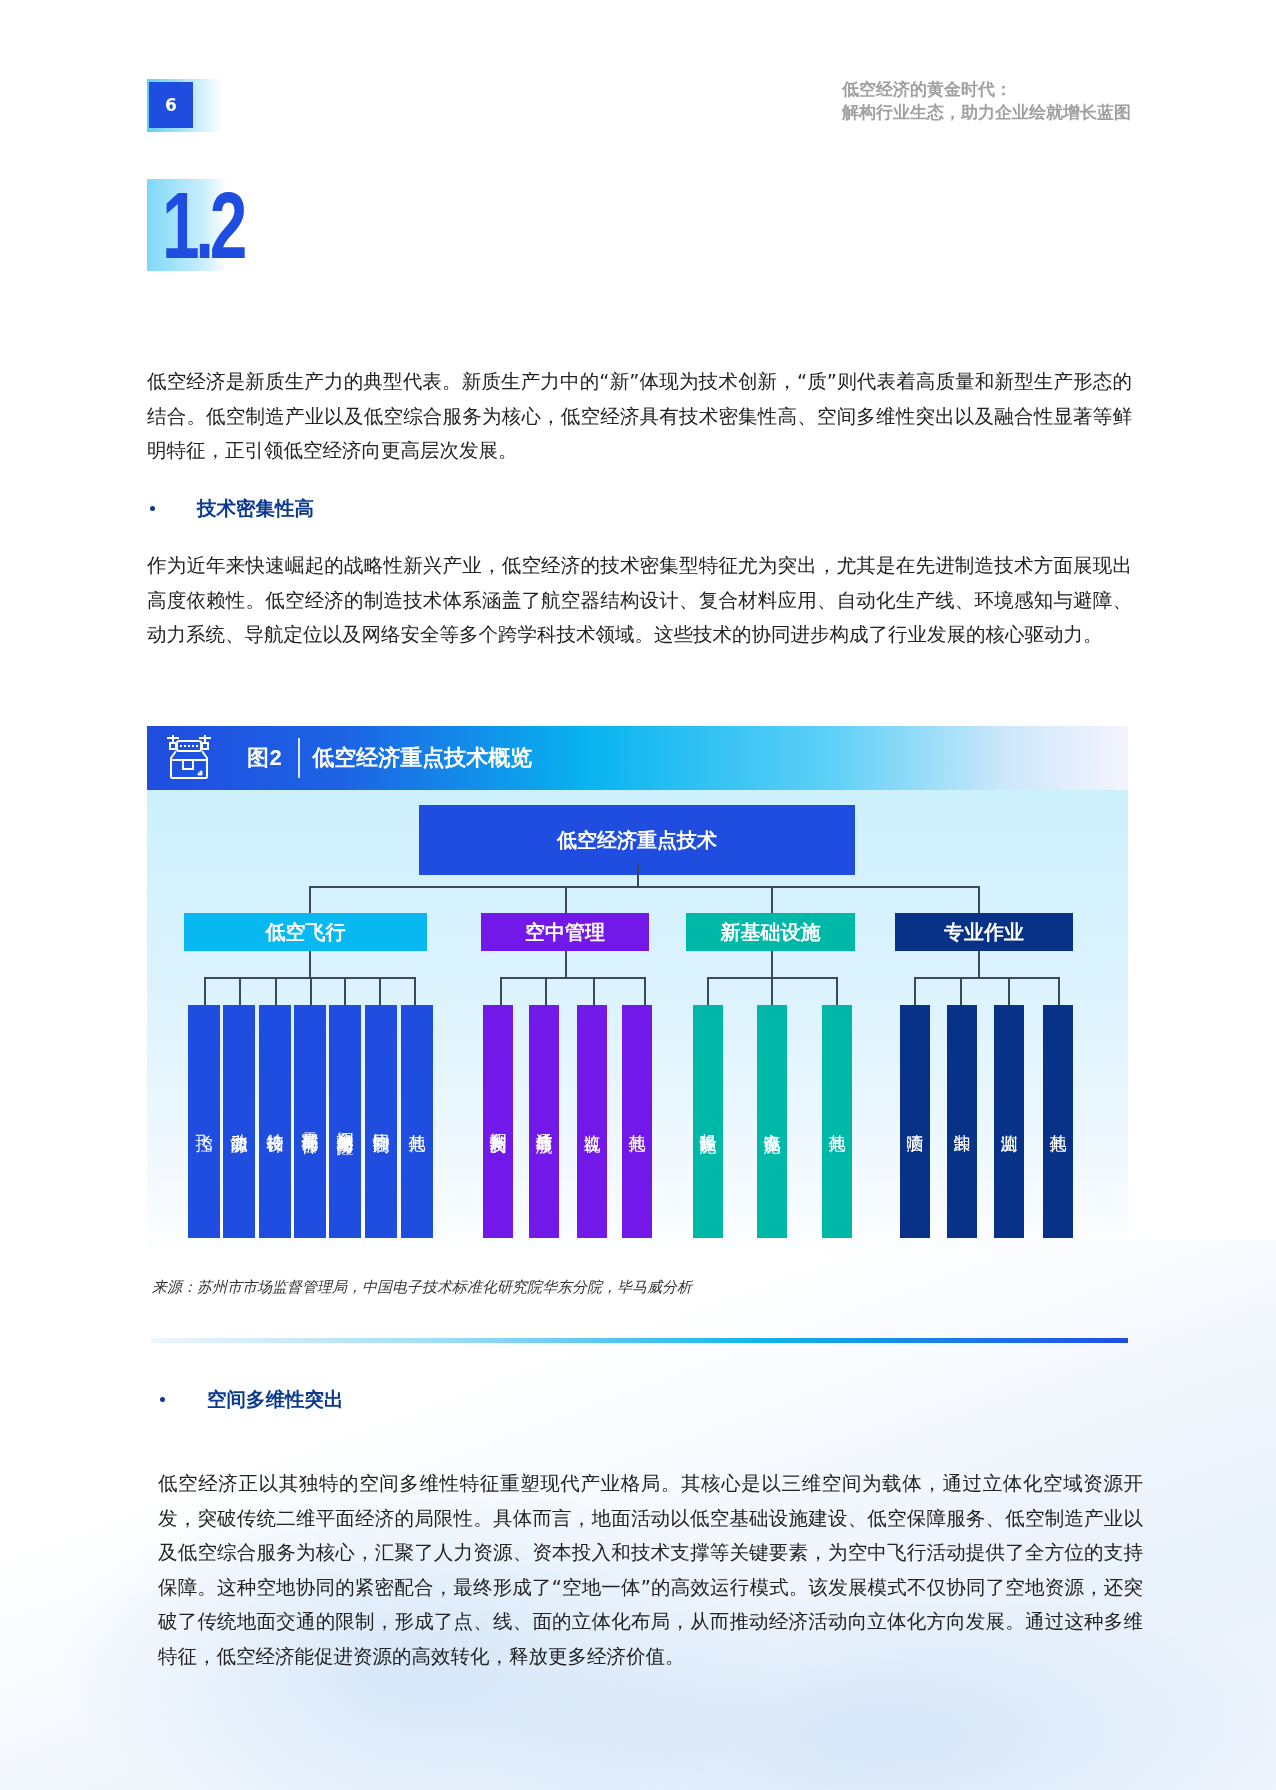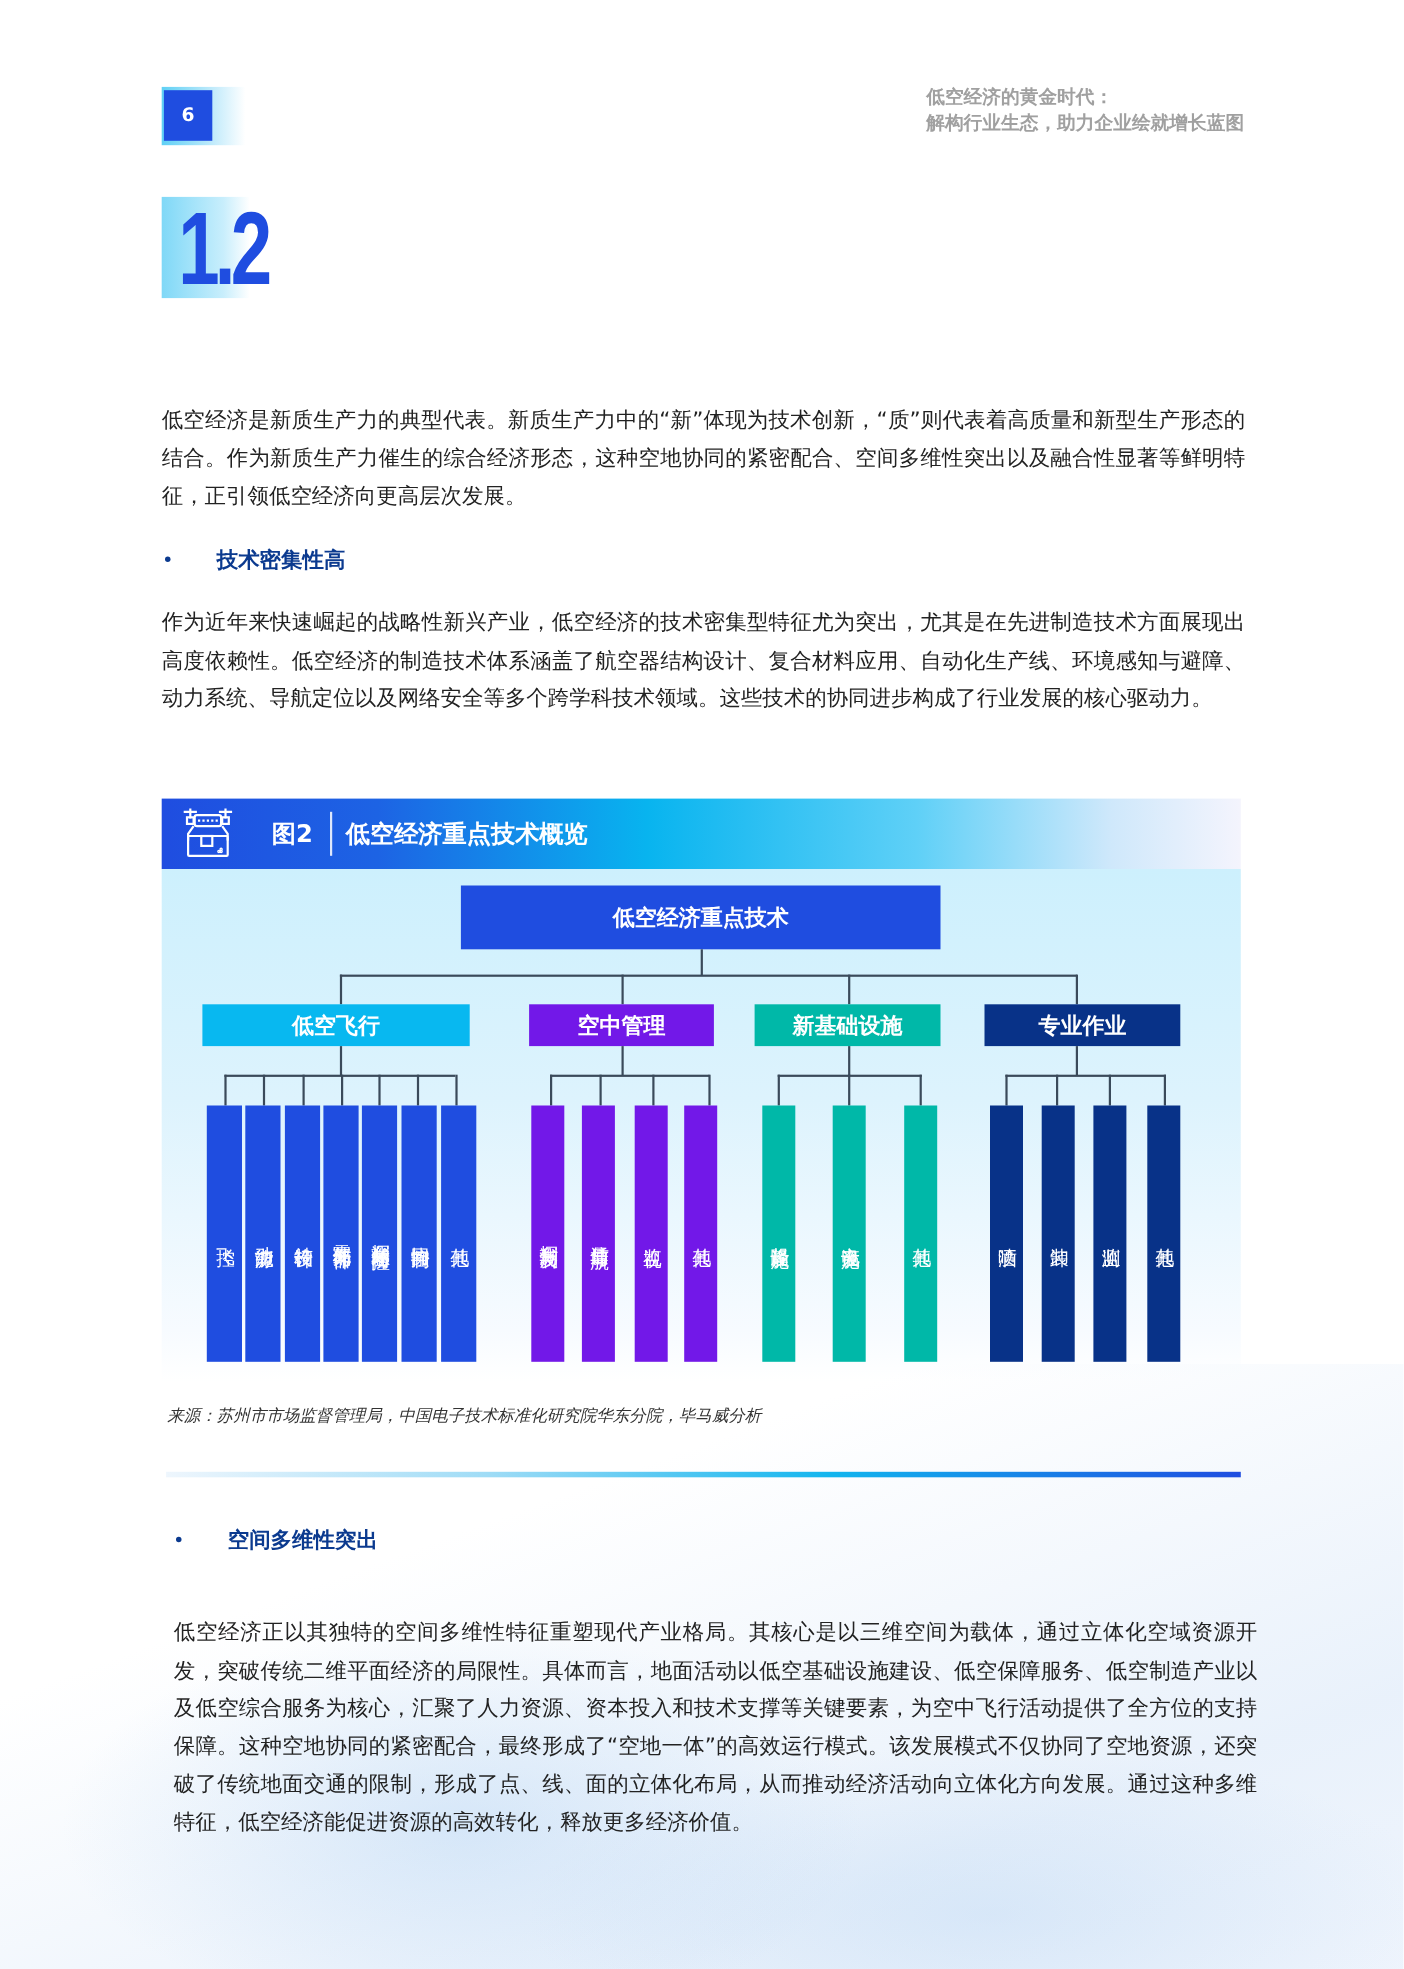--- a/index.html
+++ b/index.html
@@ -33,28 +33,28 @@
   .para { position: absolute; left: 147px; width: 985px; font-size: 19.5px; line-height: 34.5px; color: #222; text-align: justify; }
   .bullet { position: absolute; left: 147px; font-size: 19.5px; font-weight: bold; color: #0b3a8f; display: flex; align-items: center; gap: 20px; }
   .bullet .dot { width: 5px; height: 5px; background: #0b3a8f; border-radius: 50%; margin-right: 22px; margin-left: 3px; }
 
   
   .fig { position: absolute; left: 147px; top: 726px; width: 981px; height: 530px; }
   .fig-head { position: absolute; left: 0; top: 0; width: 981px; height: 64px;
     background: linear-gradient(90deg, #1f4de0 0%, #1d63e4 20%, #08b4ef 45%, #5fd0f7 70%, #cfe8fb 88%, #f4f4fd 100%);
     display: flex; align-items: center; }
   .fig-icon { width: 56px; height: 56px; margin-left: 14px; }
-  .fig-no { color: #fff; font-size: 22px; font-weight: bold; margin-left: 30px; }
+  .fig-no { color: #fff; font-size: 22px; font-weight: bold; margin-left: 30px; font-family: Liberation Mono, monospace; }
   .fig-sep { width: 2px; height: 40px; background: rgba(255,255,255,0.85); margin: 0 12px 0 16px; }
   .fig-title { color: #fff; font-size: 22px; font-weight: bold; }
   .fig-body { position: absolute; left: 0; top: 64px; width: 981px; height: 466px;
     background: linear-gradient(180deg, #cdf0fd 0%, #ddf3fd 45%, #f7fbff 90%, rgba(255,255,255,0) 100%); }
 
   .node { position: absolute; color: #fff; font-weight: bold; display: flex; align-items: center; justify-content: center; }
-  .root { left: 272px; top: 15px; width: 436px; height: 58px; background: #1f4de0; font-size: 20px; }
+  .root { left: 272px; top: 15px; width: 436px; height: 70px; background: #1f4de0; font-size: 20px; }
   .cat { top: 123px; height: 38px; font-size: 20px; }
   .line { position: absolute; background: #3a4a5a; }
   .leaf { position: absolute; top: 215px; height: 233px; color: #fff; font-size: 17px;
     display: flex; align-items: center; justify-content: center; }
   .leaf span { writing-mode: vertical-rl; text-orientation: upright; letter-spacing: 1px; line-height: 1; }
 
   .source { position: absolute; left: 152px; top: 1278px; font-size: 15px; font-style: italic; color: #333; }
   .sep-line { position: absolute; left: 151px; top: 1319px; width: 977px; height: 5px;
     background: linear-gradient(90deg, #eef6fd 0%, #9fdcf6 30%, #12b5ee 62%, #1f4de0 100%); }
   .z { position: relative; z-index: 1; }
@@ -70,21 +70,21 @@
 <div class="running-head">
   <div>低空经济的黄金时代：</div>
   <div>解构行业生态，助力企业绘就增长蓝图</div>
 </div>
 
 <div class="sec-num-bg"></div>
 <div class="sec-num">1.2</div>
 <div class="sec-title">
 </div>
 
-<p class="para" style="top:365px;">低空经济是新质生产力的典型代表。新质生产力中的“新”体现为技术创新，“质”则代表着高质量和新型生产形态的结合。作为新质生产力催生的综合经济形态，这种空地协同的紧密配合、空间多维性突出以及融合性显著等鲜明特征，正引领低空经济向更高层次发展。</p>
+<p class="para" style="top:365px;">低空经济是新质生产力的典型代表。新质生产力中的“新”体现为技术创新，“质”则代表着高质量和新型生产形态的结合。低空制造产业以及低空综合服务为核心，低空经济具有技术密集性高、空间多维性突出以及融合性显著等鲜明特征，正引领低空经济向更高层次发展。</p>
 
 <div class="bullet" style="top:495px;">
   <span class="dot"></span>
   <span>技术密集性高</span>
 </div>
 <p class="para" style="top:549px;">作为近年来快速崛起的战略性新兴产业，低空经济的技术密集型特征尤为突出，尤其是在先进制造技术方面展现出高度依赖性。低空经济的制造技术体系涵盖了航空器结构设计、复合材料应用、自动化生产线、环境感知与避障、动力系统、导航定位以及网络安全等多个跨学科技术领域。这些技术的协同进步构成了行业发展的核心驱动力。</p>
 
 <div class="fig">
   <div class="fig-head">
     <svg class="fig-icon" viewBox="0 0 56 56" fill="none" stroke="#fff" stroke-width="2">

